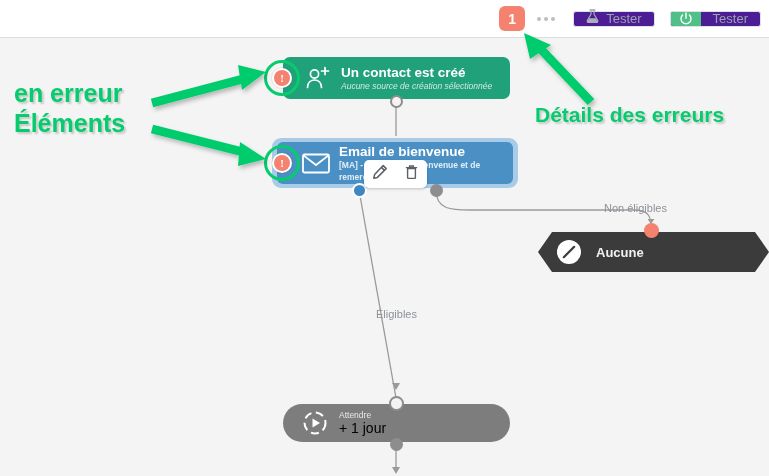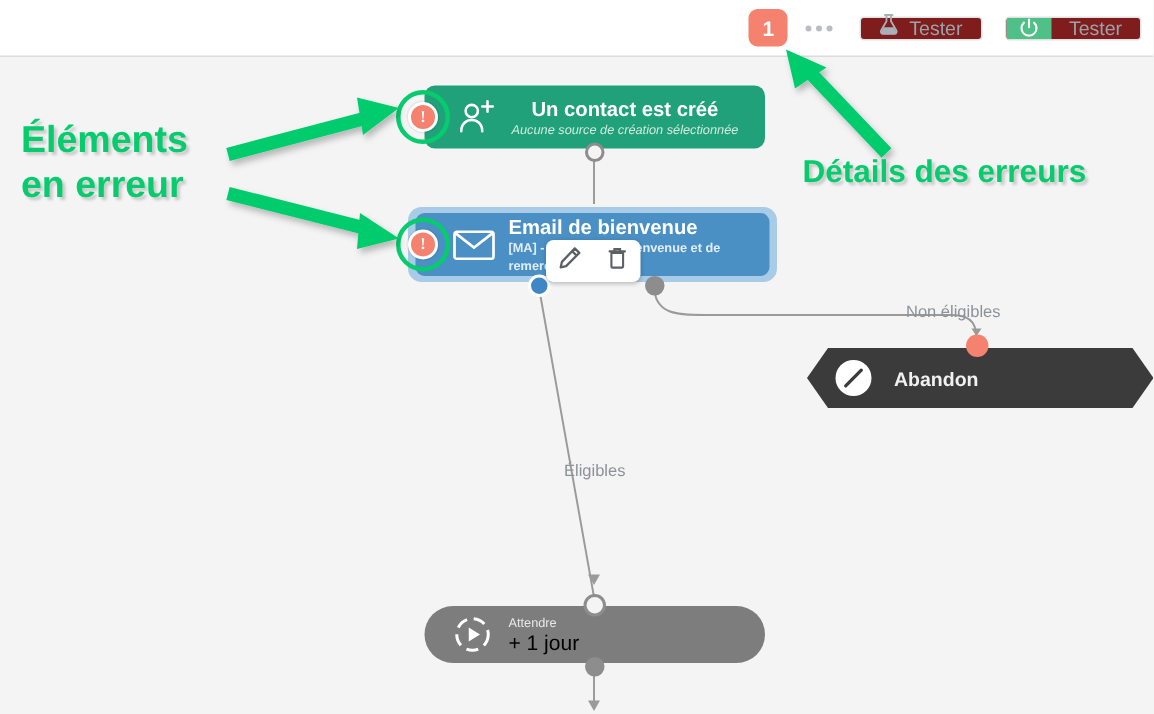--- a/index.html
+++ b/index.html
@@ -27,21 +27,21 @@
     display:flex;align-items:center;justify-content:center;
     margin-right:10px;
   }
   .dots{
     display:flex;align-items:center;gap:3px;margin-right:16px;
     padding:4px 2px;
   }
   .dots i{width:4px;height:4px;border-radius:50%;background:#b9bec4;display:block;}
 
   .btn{
-    height:16px;border:1px solid #dfe2e5;border-radius:3px;background:#7f1d1d;
+    height:16px;border:1px solid #dfe2e5;border-radius:3px;background:#4c1d95;
     display:flex;align-items:center;box-sizing:border-box;
   }
   .btn-tester{padding:0 12px;gap:7px;margin-right:15px;}
   .btn-tester .lbl{font-size:13px;color:#9aa3ab;}
   .flask{display:block;}
 
   .btn-activer{padding:0;overflow:hidden;margin-right:2px;}
   .pw-block{
     width:30px;height:100%;background:#4fc188;
     display:flex;align-items:center;justify-content:center;
@@ -51,21 +51,21 @@
   
   .canvas{position:absolute;left:0;top:38px;width:769px;height:438px;background:#f4f4f4;}
   #wires{position:absolute;left:0;top:0;width:769px;height:438px;}
 
   
   .node{position:absolute;box-sizing:border-box;display:flex;align-items:center;}
 
   
   .node-trigger{
     left:283px;top:19px;width:227px;height:42px;border-radius:7px;
-    background:#21a179;padding-left:18px;text-align:center;
+    background:#21a179;padding-left:18px;
   }
   .node-trigger .n-ico{width:34px;flex:0 0 34px;display:flex;align-items:center;justify-content:center;}
   .node-trigger .n-txt{padding-left:6px;}
   .n-title{color:#ffffff;font-size:13.5px;font-weight:700;line-height:15px;}
   .n-sub{color:#cfeade;font-size:8.5px;font-style:italic;line-height:12px;}
 
   
   .node-email-halo{
     position:absolute;left:272px;top:100px;width:246px;height:50px;
     border-radius:9px;background:#a8cbe8;
@@ -251,21 +251,21 @@
       </span>
     </div>
 
     <div class="node node-abandon">
       <span class="n-ico">
         <svg width="26" height="26" viewBox="0 0 26 26">
           <circle cx="13" cy="13" r="12" fill="#ffffff"></circle>
           <path d="M7.8,18.2 L18.2,7.8" stroke="#3b3b3b" stroke-width="2.2" stroke-linecap="round"></path>
         </svg>
       </span>
-      <span class="n-title">Abandon</span>
+      <span class="n-title">Aucune</span>
     </div>
     <div class="handle h-red" style="left:644px;top:185px;width:15px;height:15px;"></div>
 
     <div class="node node-wait">
       <span class="n-ico">
         <svg width="26" height="26" viewBox="0 0 26 26">
           <circle cx="13" cy="13" r="10.5" fill="none" stroke="#ffffff" stroke-width="2" stroke-dasharray="8 4.5"></circle>
           <path d="M10.5,8.4 L18,13 L10.5,17.6 z" fill="#ffffff"></path>
         </svg>
       </span>
@@ -299,19 +299,19 @@
       <path d="M266,159 L240,142 L238,166 z" fill="#06cc6e"></path>
     </g>
 
     <g filter="url(#sh)">
       <path d="M591,102 L534,42" stroke="#06cc6e" stroke-width="9" stroke-linecap="butt"></path>
       <path d="M524,33 L530,59 L551,45 z" fill="#06cc6e"></path>
     </g>
   </svg>
 
   <div class="anno anno-left">
+    <div>en erreur</div>
     <div>Éléments</div>
-    <div>en erreur</div>
   </div>
 
   <div class="anno anno-right">Détails des erreurs</div>
 
 </div>
 
 </body></html>

